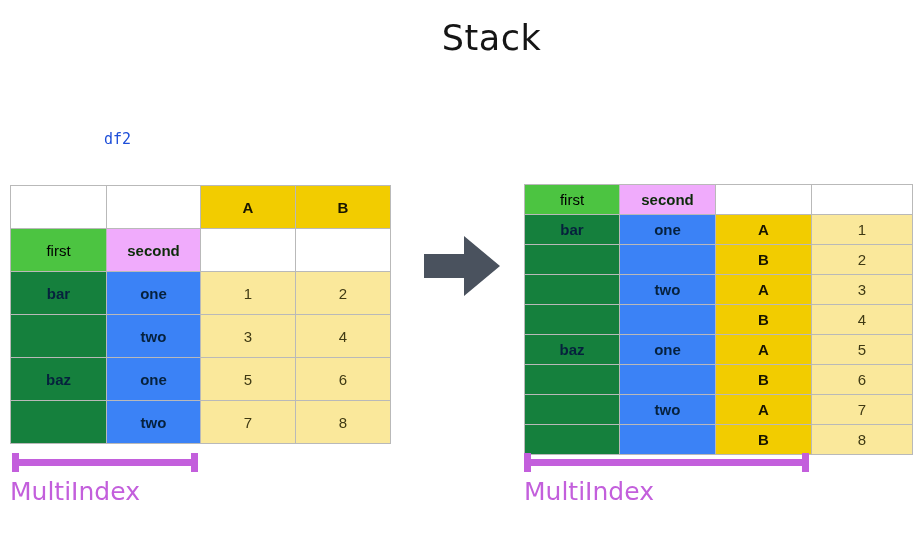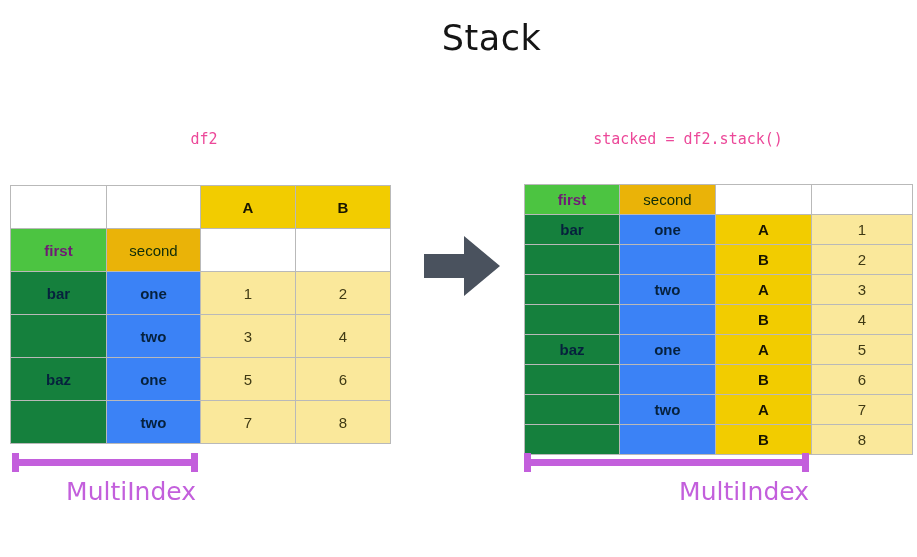--- a/index.html
+++ b/index.html
@@ -30,22 +30,21 @@
     letter-spacing: 0.5px;
     padding-left: 33px;
   }
 
   
   .caption {
     position: absolute;
     font-family: "DejaVu Sans Mono", monospace;
     font-size: 15px;
     font-weight: 400;
-    color: #ec4899;
-    text-align: center;
+    color: #1d4ed8;
     white-space: nowrap;
   }
   .caption-left  { left: 104px; top: 130px; width: 200px; }
   .caption-right { left: 528px; top: 130px; width: 320px; }
 
   
   .tbl {
     position: absolute;
     border-collapse: collapse;
     table-layout: fixed;
@@ -70,22 +69,22 @@
   #table-stacked { left: 524px; top: 184px; }
   #table-stacked td { height: 29px; }
   #table-stacked .c-idx1 { width: 94px; }
   #table-stacked .c-idx2 { width: 95px; }
   #table-stacked .c-col  { width: 95px; }
   #table-stacked .c-val  { width: 100px; }
 
   
   .cell-blank      { background: #ffffff; }
   .cell-gold       { background: #f2cc00; color: #181500; font-weight: bold; }
-  .cell-green-dark { background: #4cc441; color: #701a75; font-weight: bold; }
-  .cell-green-lite { background: #eab308; color: #0d2b0a; font-weight: normal; }
+  .cell-green-dark { background: #4cc441; color: #000000; font-weight: normal; }
+  .cell-green-lite { background: #f0abfc; color: #0d2b0a; font-weight: bold; }
   .cell-blue       { background: #15803d; color: #06213d; font-weight: bold; }
   .cell-blue-lite  { background: #3b82f6; color: #06213d; font-weight: bold; }
   .cell-yellow     { background: #fae89b; color: #3f3a14; font-weight: 400; }
 
   
   .arrow {
     position: absolute;
     left: 424px;
     top: 236px;
     width: 76px;
@@ -117,21 +116,21 @@
 
   #bracket-left  { left: 12px;  top: 453px; width: 186px; }
   #bracket-right { left: 524px; top: 453px; width: 285px; }
 
   .multiindex-label {
     position: absolute;
     font-family: "DejaVu Sans", sans-serif;
     font-size: 25px;
     font-weight: 400;
     color: #c35fdc;
-    text-align: right;
+    text-align: left;
     white-space: nowrap;
   }
   #label-left  { left: 10px;  top: 477px; width: 186px; }
   #label-right { left: 524px; top: 477px; width: 285px; }
 </style>
 </head>
 <body>
 
 <div id="page">
 
@@ -184,21 +183,20 @@
     <div class="cap left"></div>
     <div class="bar"></div>
     <div class="cap right"></div>
   </div>
   <div class="multiindex-label" id="label-left">MultiIndex</div>
 
   <svg class="arrow" viewBox="0 0 76 60">
     <polygon points="0,18 40,18 40,0 76,30 40,60 40,42 0,42" fill="#4a525e"></polygon>
   </svg>
 
-  <div class="caption caption-right">stacked = df2.stack()</div>
 
   <table class="tbl" id="table-stacked">
     <tbody>
       <tr>
         <td class="c-idx1 cell-green-dark">first</td>
         <td class="c-idx2 cell-green-lite">second</td>
         <td class="c-col cell-blank"></td>
         <td class="c-val cell-blank"></td>
       </tr>
       <tr>

